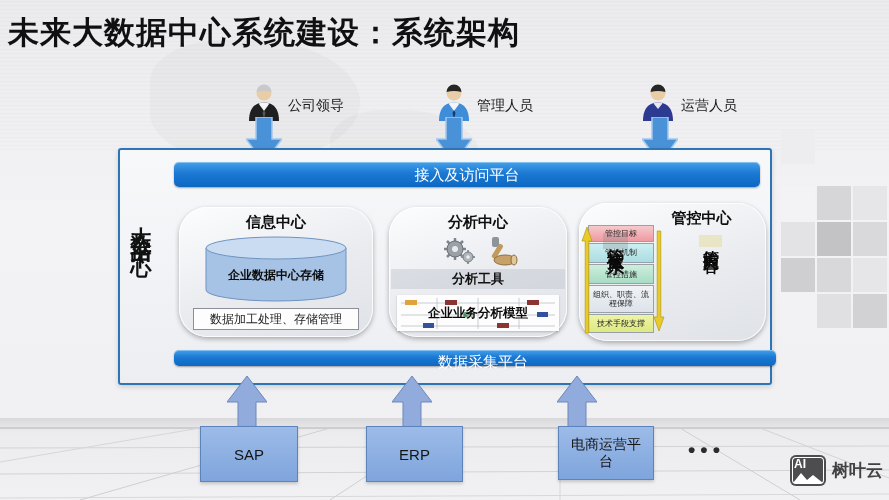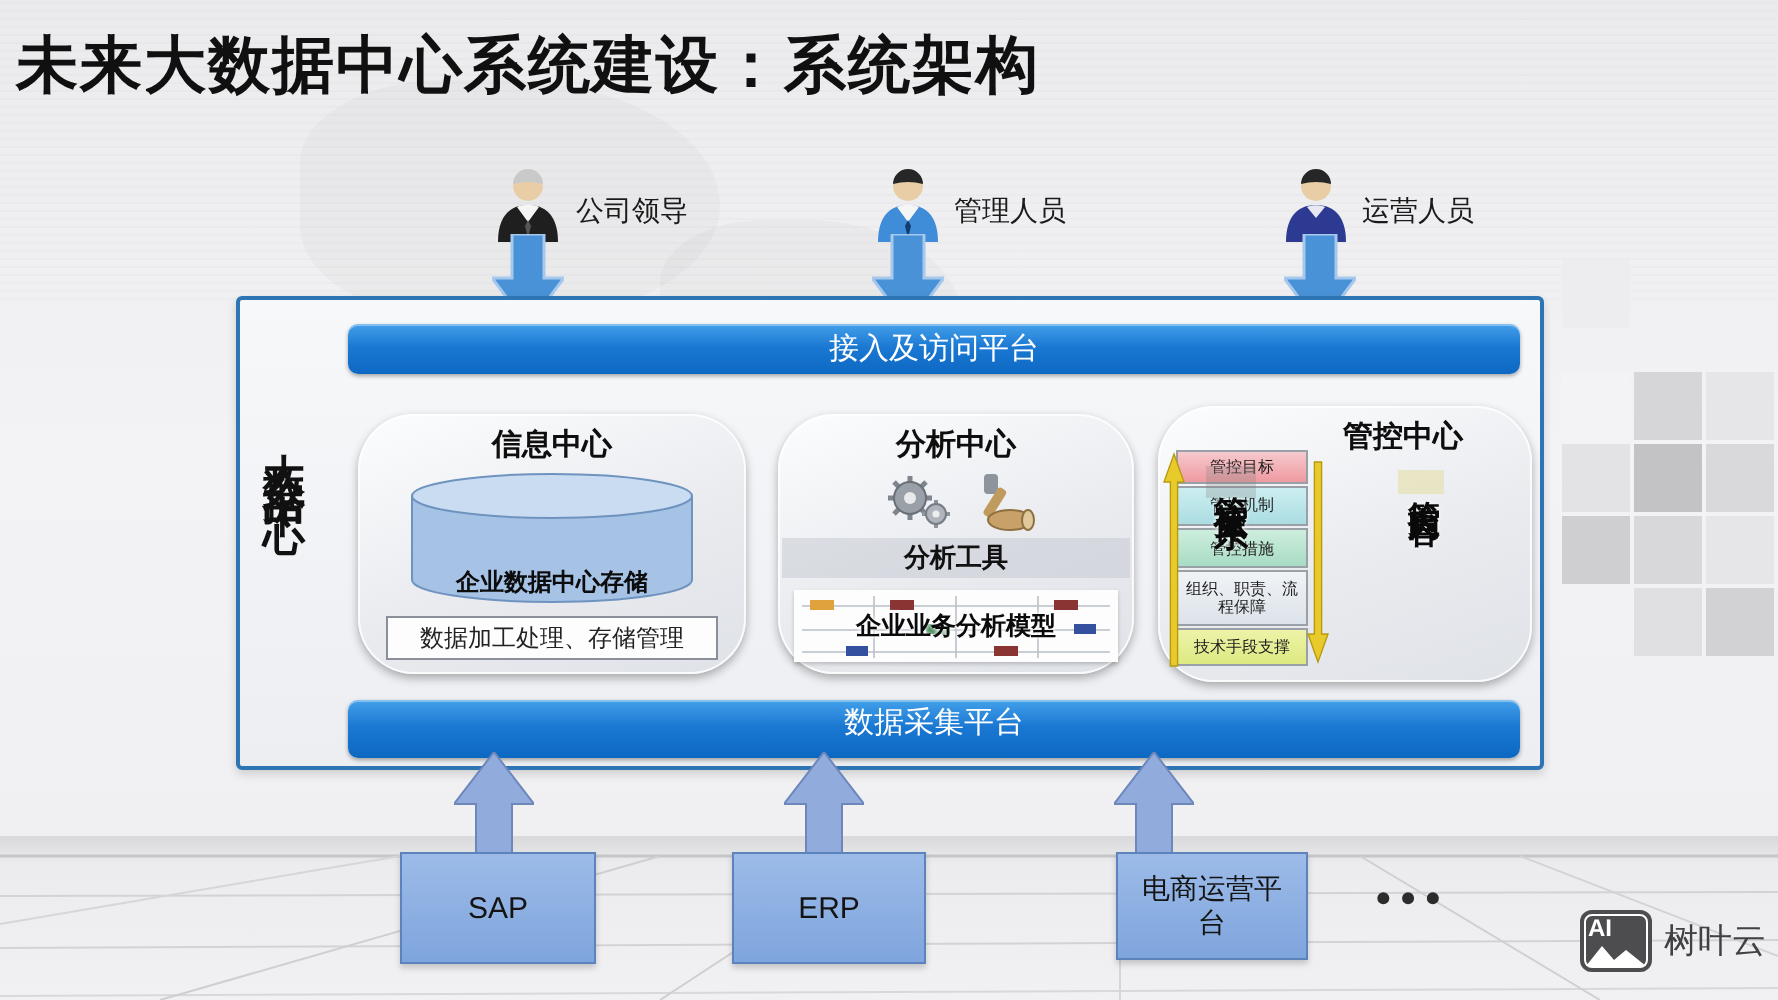--- a/index.html
+++ b/index.html
@@ -26,32 +26,32 @@
     border:2px solid #2e75b6;border-radius:3px;
     background:linear-gradient(180deg,#f7f8fa 0%,#eceef2 100%);
     box-shadow:0 2px 5px rgba(0,0,0,.15);}
   .side-label{position:absolute;left:7px;top:60px;writing-mode:vertical-rl;
     font-weight:bold;font-size:21px;letter-spacing:7px;color:#111;}
   .bar{position:absolute;left:54px;width:586px;height:25px;border-radius:5px;
     background:linear-gradient(180deg,#44a0ea 0%,#1b79d3 45%,#0d68c2 100%);
     color:#fff;font-size:15px;text-align:center;line-height:25px;
     box-shadow:0 1px 2px rgba(0,0,0,.35), inset 0 1px 0 rgba(255,255,255,.35);}
   .bar.top{top:12px;}
-  .bar.bottom{top:200px;height:29px;line-height:24px;}
+  .bar.bottom{top:200px;height:16px;line-height:24px;padding-left:16px;}
   
   .cbox{position:absolute;top:57px;height:130px;border-radius:28px;
     background:linear-gradient(160deg,#fcfdfe 0%,#e9ebef 55%,#dfe2e7 100%);
     box-shadow:0 2px 5px rgba(0,0,0,.30), inset 0 0 0 1px rgba(255,255,255,.8);}
   .cbox .btitle{position:absolute;top:6px;left:0;right:0;text-align:center;font-weight:bold;font-size:15px;color:#0e0e0e;}
   .cbox.info{left:59px;width:194px;}
   .cbox.analysis{left:269px;width:178px;}
   .cbox.control{left:459px;top:53px;width:187px;height:138px;}
   
   .cyl{position:absolute;left:20px;top:28px;}
-  .cyl-label{position:absolute;left:20px;top:76px;width:154px;text-align:center;font-weight:bold;font-size:12px;color:#0c0c0c;}
+  .cyl-label{position:absolute;left:20px;top:60px;width:154px;text-align:center;font-weight:bold;font-size:12px;color:#0c0c0c;}
   .proc{position:absolute;left:14px;top:101px;width:164px;height:20px;background:#fdfdfd;
     border:1px solid #8a8f99;text-align:center;line-height:20px;font-size:12px;color:#222;}
   
   .band{position:absolute;left:2px;top:62px;width:174px;height:20px;background:rgba(190,195,203,.45);
     text-align:center;line-height:20px;font-weight:bold;font-size:13px;color:#111;}
   .model{position:absolute;left:8px;top:88px;width:162px;height:36px;background:#fdfdfd;box-shadow:0 1px 2px rgba(0,0,0,.2);}
   .model svg{position:absolute;left:0;top:0;}
   .model-label{position:absolute;left:0;top:10px;width:162px;text-align:center;font-weight:bold;font-size:12.5px;color:#0b0b0b;text-shadow:0 0 2px #fff,0 0 2px #fff;}
   
   .ctitle{left:64px !important;right:6px !important;}
@@ -77,21 +77,21 @@
   .src{position:absolute;top:426px;height:54px;display:flex;align-items:center;justify-content:center;
     text-align:center;font-size:15px;color:#141414;
     background:linear-gradient(180deg,#9cbbe8,#7fa5dd);border:1px solid #5d83bd;box-shadow:0 2px 3px rgba(0,0,0,.18);}
   .dots{position:absolute;left:688px;top:438px;font-size:21px;letter-spacing:5px;color:#2c2c2c;font-weight:bold;}
   
   .logo{position:absolute;left:790px;top:455px;display:flex;align-items:center;gap:6px;}
   .logo-badge{position:relative;width:36px;height:31px;background:#4d4d4f;border-radius:6px;
     box-shadow:inset 0 0 0 2px #4d4d4f, inset 0 0 0 3px #fff;}
   .logo-badge .ai{position:absolute;left:4px;top:2px;color:#fff;font-weight:bold;font-size:12px;}
   .logo-badge svg{position:absolute;left:3px;bottom:3px;}
-  .logo-name{font-size:17px;font-weight:normal;color:#414143;}
+  .logo-name{font-size:17px;font-weight:bold;color:#414143;}
 </style>
 </head>
 <body>
 
 <div class="stage">
 
   <div class="texture"></div>
   <div class="mapblob" style="left:150px;top:40px;width:210px;height:120px;"></div>
   <div class="mapblob" style="left:330px;top:110px;width:150px;height:90px;"></div>
 

